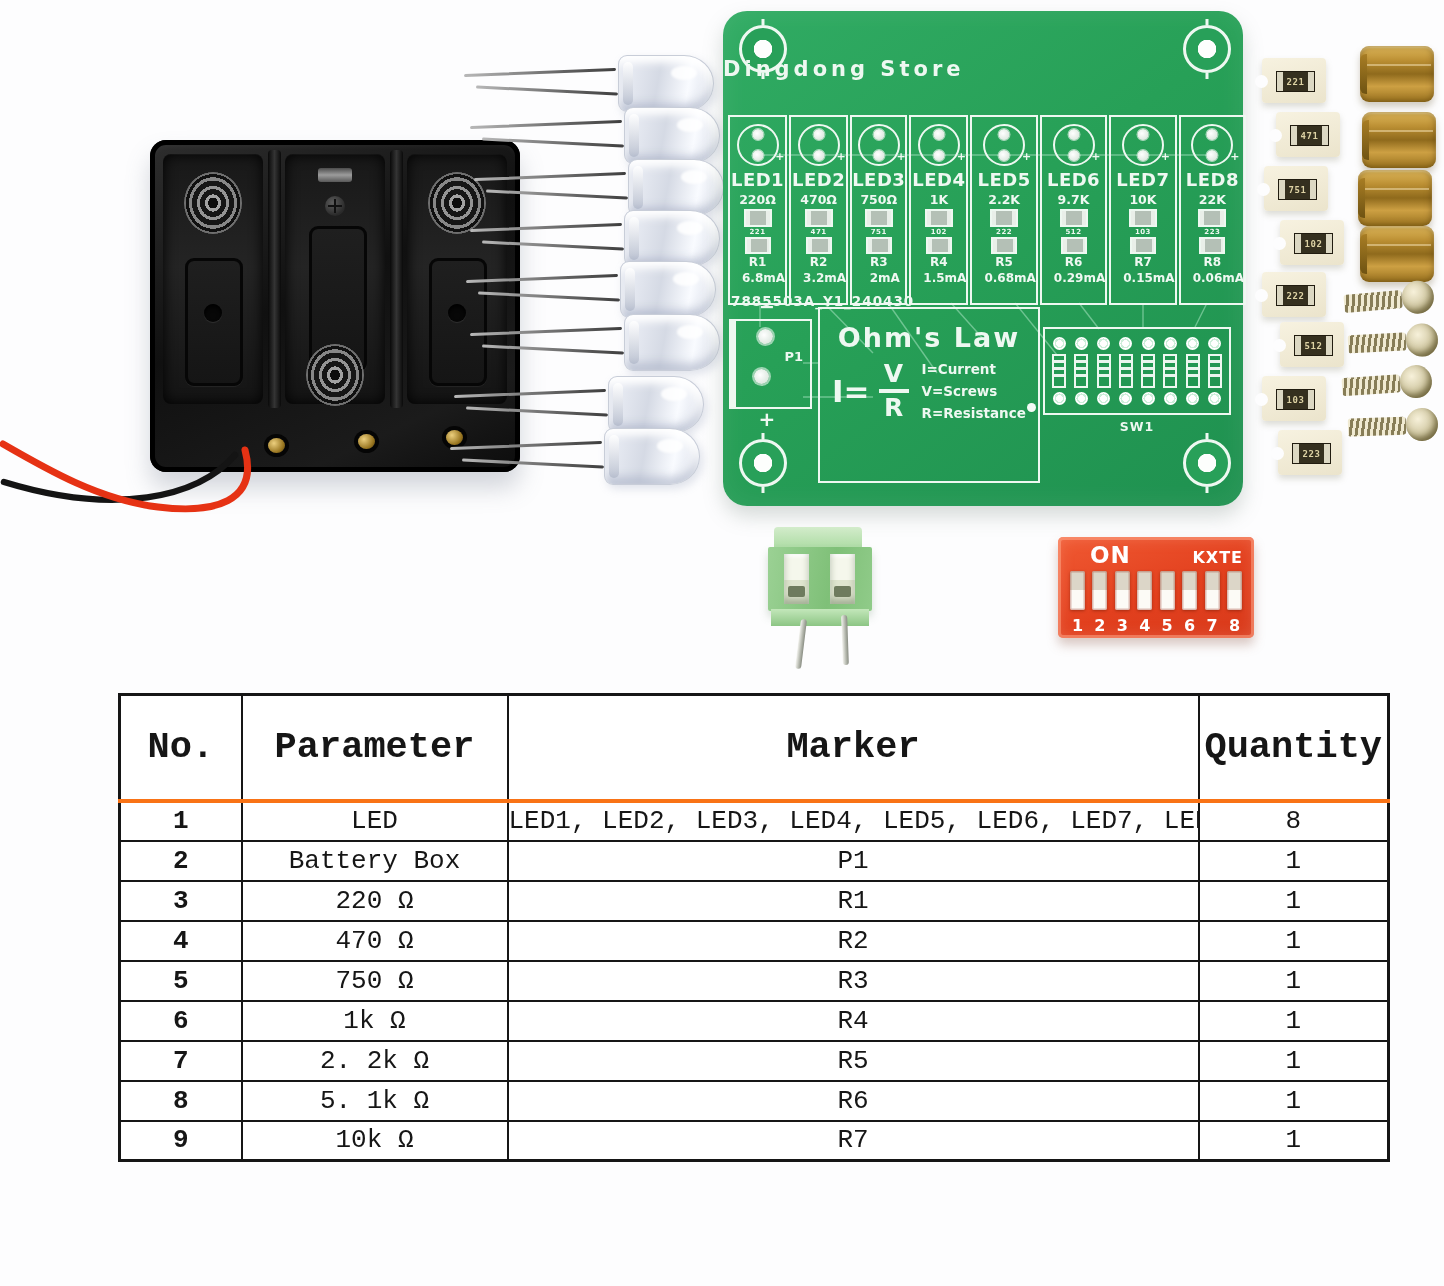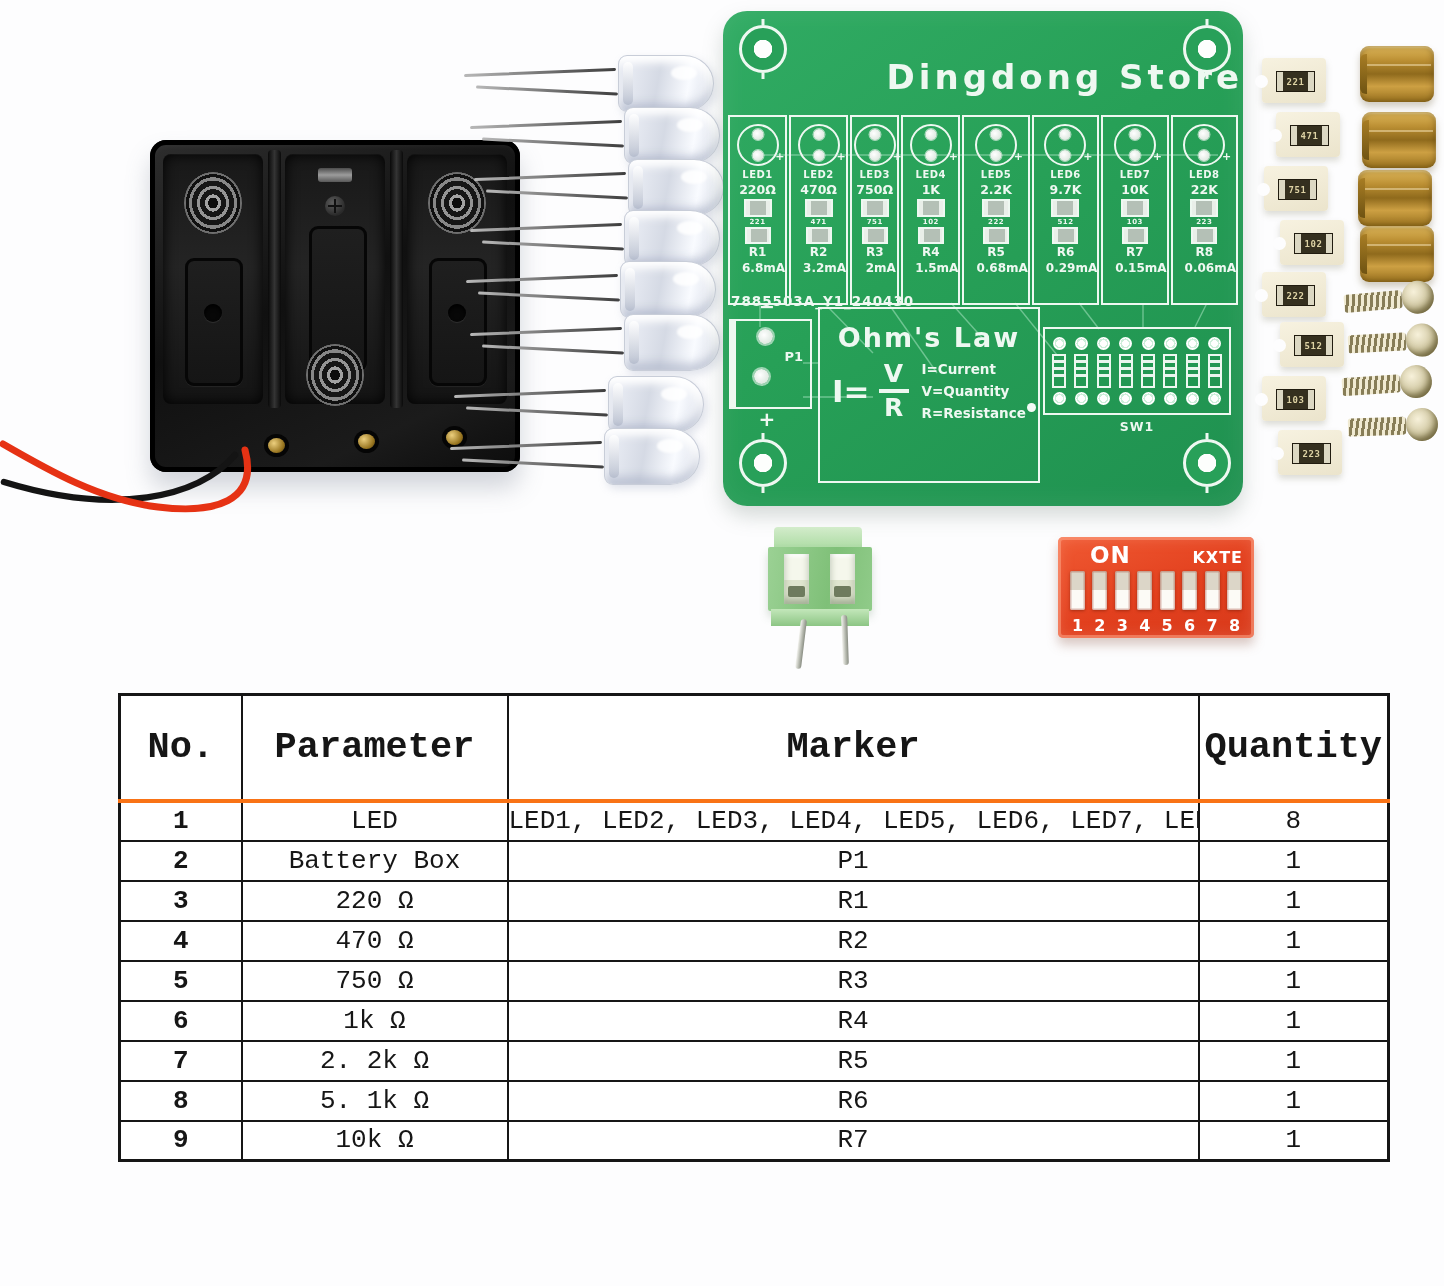--- a/index.html
+++ b/index.html
@@ -53,30 +53,30 @@
 
   
   .pcb{position:absolute;left:723px;top:11px;width:520px;height:495px;border-radius:24px;
        background:linear-gradient(145deg,#30ab63,#27a057 45%,#1f9150);
        box-shadow:0 10px 20px rgba(110,130,120,.28), inset 0 0 30px rgba(255,255,255,.08);
        color:#eef8f1;font-weight:bold;}
   .mhole{position:absolute;width:42px;height:42px;border-radius:50%;border:3px solid #eef8f1;
        background:radial-gradient(circle,#fdfefd 0 9px,#28a059 9.5px);}
   .mhole::before{content:"";position:absolute;left:50%;top:-9px;width:3px;height:6px;background:#eef8f1;transform:translateX(-50%);}
   .mhole::after{content:"";position:absolute;left:50%;bottom:-9px;width:3px;height:6px;background:#eef8f1;transform:translateX(-50%);}
-  .pcb-title{position:absolute;top:46px;left:0;right:0;text-align:right;font-size:34px;letter-spacing:4px;}
+  .pcb-title{position:absolute;top:46px;left:0;right:0;text-align:left;font-size:21px;letter-spacing:4px;}
   .cols{position:absolute;left:5px;top:104px;width:510px;height:190px;display:grid;
         grid-template-columns:repeat(8,1fr);gap:2px;}
   .col{border:2px solid #eef8f1;display:flex;flex-direction:column;align-items:center;padding-top:7px;}
   .fp{width:38px;height:38px;border:2.5px solid #eef8f1;border-radius:50%;position:relative;flex:none;}
   .fpad{position:absolute;left:50%;transform:translateX(-50%);width:11px;height:11px;border-radius:50%;
         background:radial-gradient(circle at 40% 40%,#ffffff,#dfe9e1 70%);box-shadow:0 0 0 1px rgba(255,255,255,.6);}
   .fpad.t{top:3px;} .fpad.b{bottom:3px;}
   .fplus{position:absolute;right:-8px;bottom:1px;font-size:11px;}
-  .lname{font-size:10px;margin:3px 0 2px;letter-spacing:.5px;}
+  .lname{font-size:18px;margin:3px 0 2px;letter-spacing:.5px;}
   .val{font-size:12.5px;}
   .smd{width:24px;height:14px;border:2px solid #eef8f1;margin-top:2px;
        background:linear-gradient(90deg,#e9efe9 0 4px,#b4c0b6 4px 20px,#e9efe9 20px);}
   .smd.s2{width:22px;height:13px;margin-top:1px;}
   .scode{font-size:7px;letter-spacing:.5px;margin-top:1px;}
   .rref{font-size:12px;margin-top:1px;}
   .cur{font-size:12px;margin-top:2px;margin-left:12px;}
   .serial{position:absolute;left:8px;top:282px;font-size:13.5px;letter-spacing:1px;}
   .p1minus{position:absolute;left:6px;top:284px;width:76px;text-align:center;font-size:19px;}
   .p1blk{position:absolute;left:6px;top:308px;width:74px;height:86px;border:2.5px solid #eef8f1;border-left-width:7px;}
@@ -394,21 +394,21 @@
         <div class="ohm-title">Ohm's Law</div>
         <div class="ohm-body">
           <span class="f-lhs">I=</span>
           <span class="frac">
             <span>V</span>
             <span class="fbar"></span>
             <span>R</span>
           </span>
           <span class="legend">
             <span>I=Current</span>
-            <span>V=Quantity</span>
+            <span>V=Screws</span>
             <span>R=Resistance</span>
           </span>
         </div>
       </div>
 
       <div class="swblk">
         <div class="swc">
             <div class="swpad"></div>
             <div class="swrect"></div>
             <div class="swpad"></div>

